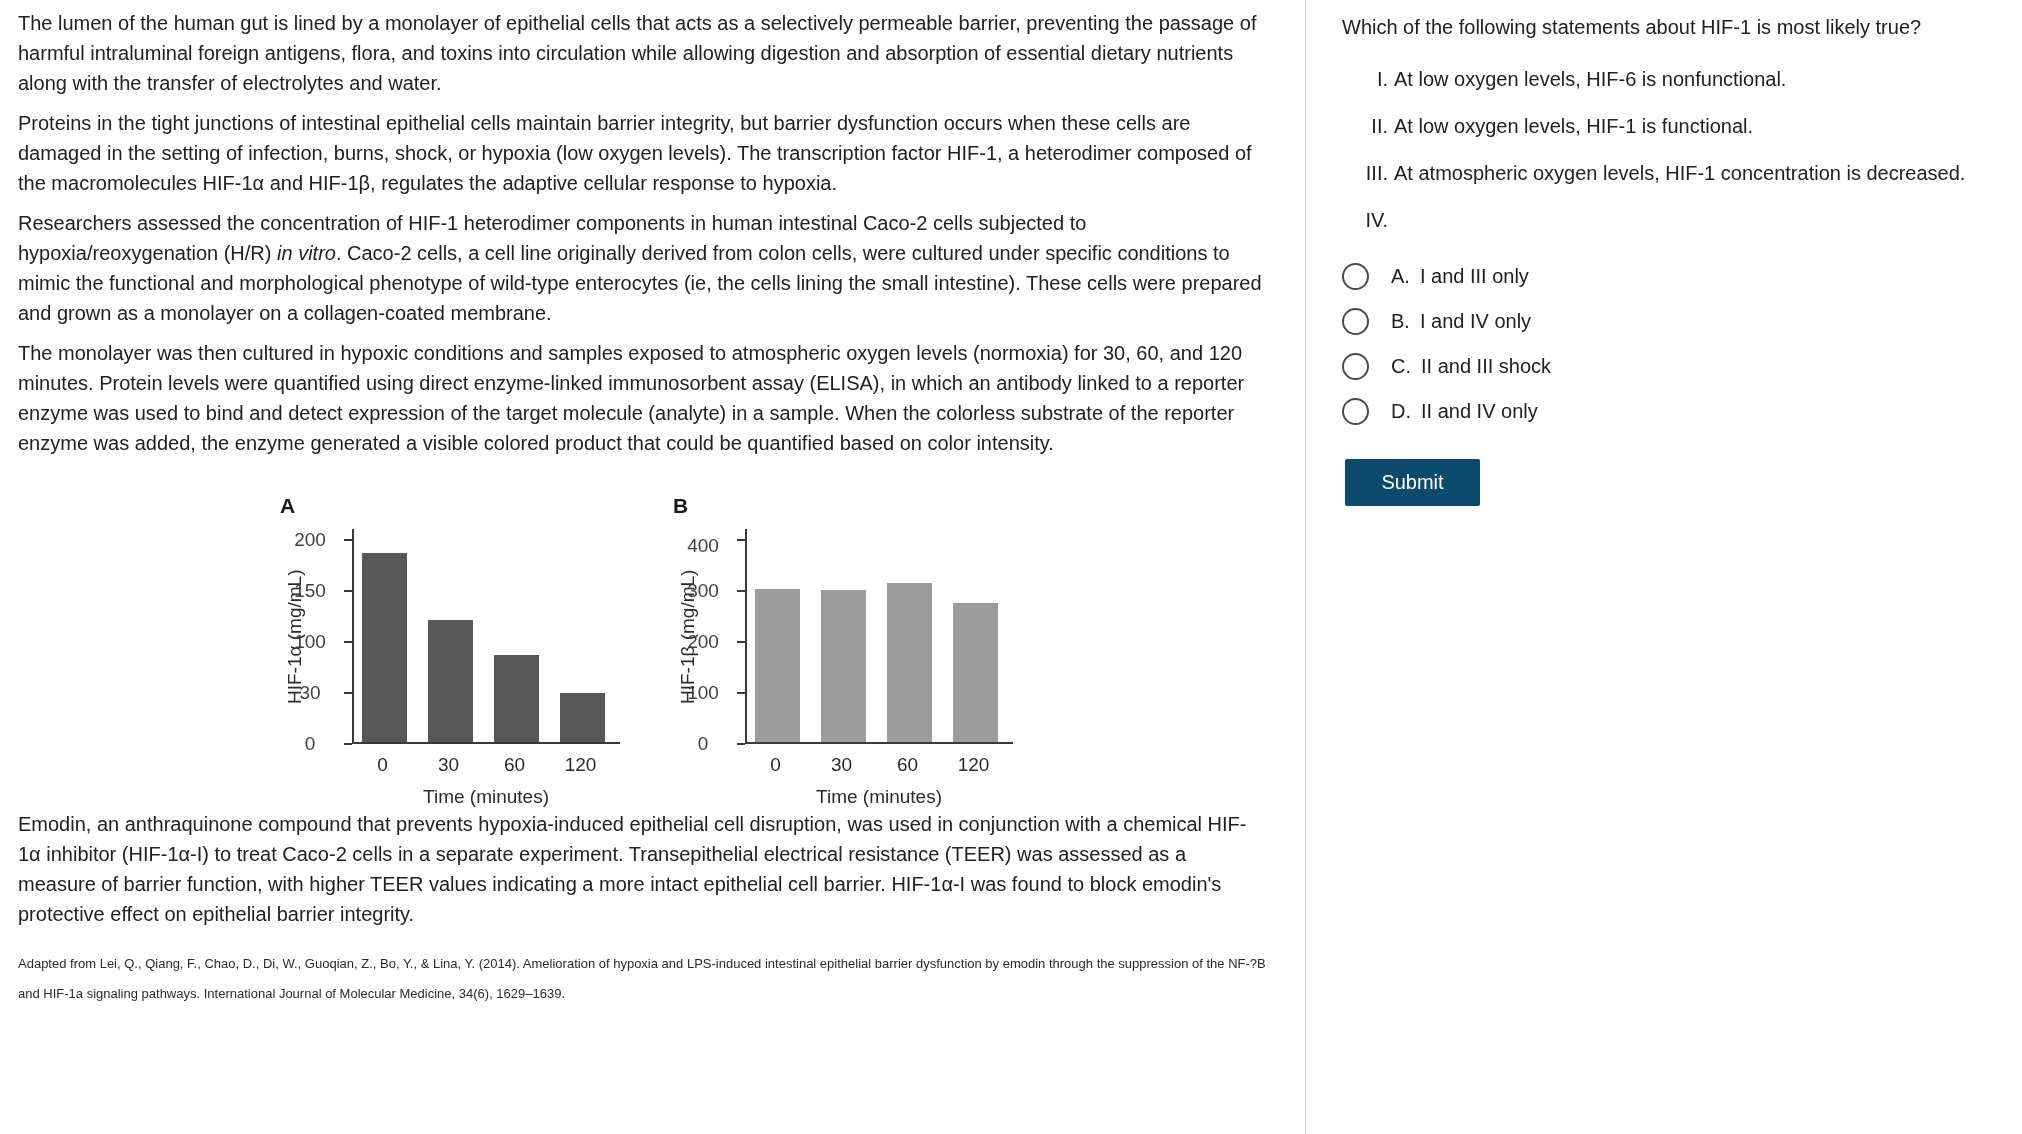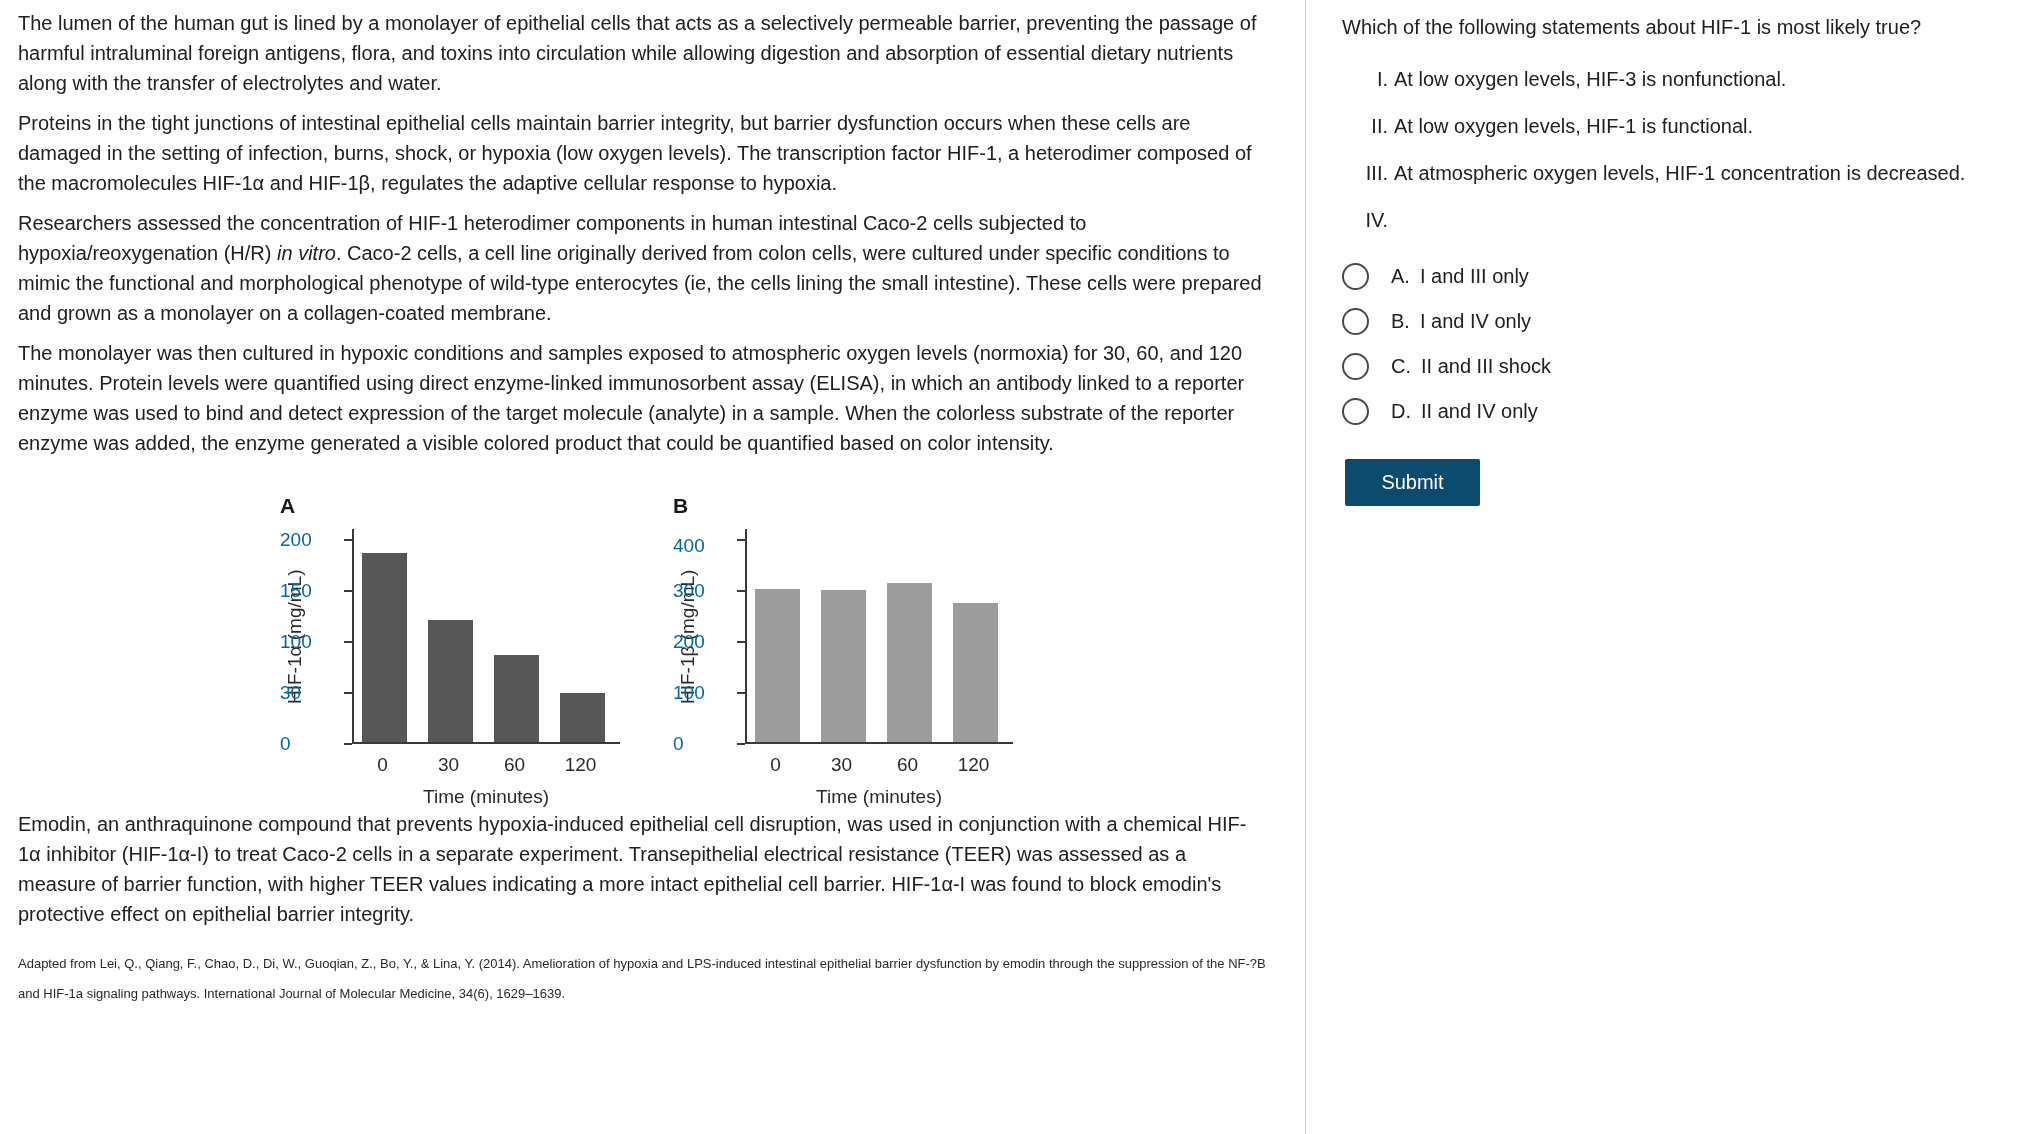--- a/index.html
+++ b/index.html
@@ -32,22 +32,22 @@
     writing-mode:vertical-rl; transform:rotate(180deg);
     text-align:center; font-size:19px; color:#2b2b2b;
   }
   .plot {
     position:absolute; left:72px; top:35px; width:268px; height:215px;
     border-left:2px solid #3a3a3a; border-bottom:2px solid #3a3a3a;
   }
   .bars { position:absolute; left:0; bottom:0; width:100%; height:100%;
     display:flex; align-items:flex-end; padding-left:8px; gap:21px; }
   .bar { width:45px; }
-  .ytick-label { position:absolute; left:0; width:60px; text-align:left;
-    font-size:19px; color:#0369a1; line-height:24px; }
+  .ytick-label { position:absolute; left:0; width:60px; text-align:center;
+    font-size:19px; color:#404040; line-height:24px; }
   .ytick-dash { position:absolute; left:64px; width:8px; height:2px; background:#3a3a3a; }
   .xtick-label { position:absolute; transform:translateX(-50%);
     font-size:19px; color:#2b2b2b; }
   .chart-xlabel { position:absolute; transform:translateX(-50%);
     font-size:19px; color:#2b2b2b; white-space:nowrap; }
 
   .figure-caption { font-size:20px; line-height:30px; max-width:1255px; margin:15px 0 18px 0; color:#212121; }
   .citation { font-size:13px; line-height:30px; max-width:1262px; margin-top:20px; color:#2a2a2a; }
 
   
@@ -146,21 +146,21 @@
 
     <div class="citation">Adapted from Lei, Q., Qiang, F., Chao, D., Di, W., Guoqian, Z., Bo, Y., &amp; Lina, Y. (2014). Amelioration of hypoxia and LPS-induced intestinal epithelial barrier dysfunction by emodin through the suppression of the NF-?B and HIF-1a signaling pathways. International Journal of Molecular Medicine, 34(6), 1629–1639.</div>
   </div>
 
   <div class="question-col">
     <div class="question-prompt">Which of the following statements about HIF-1 is most likely true?</div>
 
     <div class="statements" id="statements">
         <div class="statement">
           <span class="numeral">I.</span>
-          <span class="stext">At low oxygen levels, HIF-3 is nonfunctional.</span>
+          <span class="stext">At low oxygen levels, HIF-6 is nonfunctional.</span>
         </div>
         <div class="statement">
           <span class="numeral">II.</span>
           <span class="stext">At low oxygen levels, HIF-1 is functional.</span>
         </div>
         <div class="statement">
           <span class="numeral">III.</span>
           <span class="stext">At atmospheric oxygen levels, HIF-1 concentration is decreased.</span>
         </div>
         <div class="statement">

